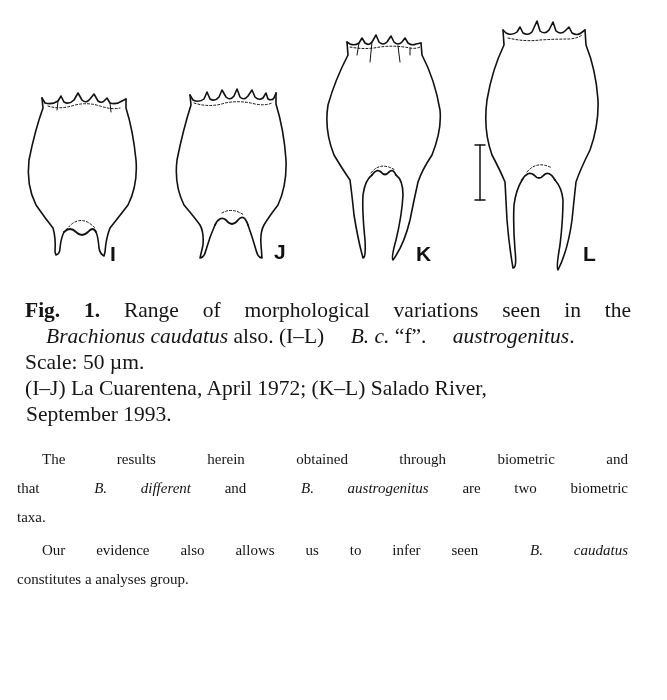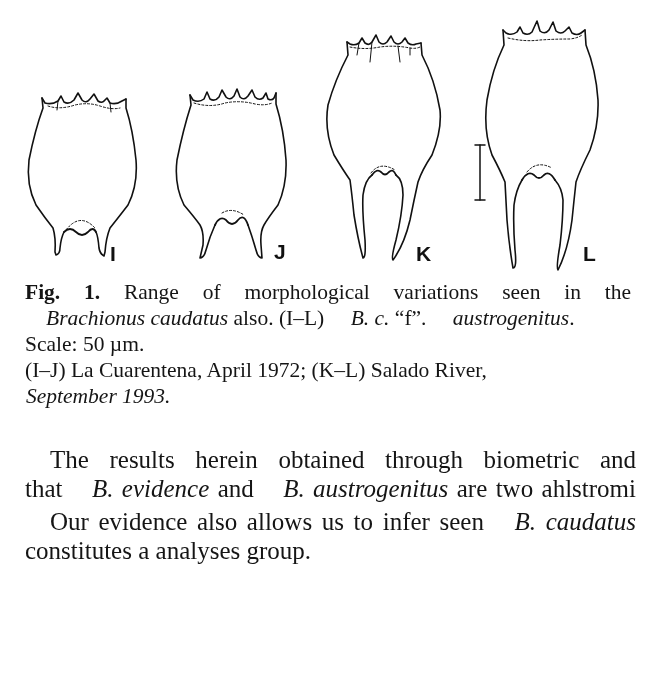--- a/index.html
+++ b/index.html
@@ -31,42 +31,42 @@
     position: absolute;
     font-family: "Liberation Sans", "DejaVu Sans", sans-serif;
     font-weight: bold;
     font-size: 21px;
     line-height: 1;
     color: #111;
   }
   #caption {
     position: absolute;
     left: 25px;
-    top: 279px;
+    top: 297px;
     width: 606px;
     font-size: 21.5px;
     line-height: 26px;
     color: #151515;
   }
   #caption .cline {
     display: block;
     white-space: nowrap;
   }
   #caption .justify {
     text-align: justify;
     text-align-last: justify;
     white-space: normal;
   }
-  #caption .indent1 { padding-left: 1px; font-style: italic; }
+  #caption .indent1 { padding-left: 1px; }
   #body-text {
     position: absolute;
-    left: 25px;
+    left: 17px;
     top: 445px;
     width: 611px;
-    font-size: 25px;
+    font-size: 15px;
     line-height: 29px;
     color: #151515;
   }
   #body-text .para {
     margin: 0 0 4px 0;
   }
   #body-text .bline {
     display: block;
   }
   #body-text .justify {
@@ -157,19 +157,20 @@
   <span class="cline justify"><b>Fig. 1.</b><span> Range of morphological variations seen in the</span></span>
   <span class="cline"><i>Brachionus caudatus</i><span> also. (I–L) </span><i>B. c.</i><span> “f”. </span><i>austrogenitus</i><span>.</span></span>
   <span class="cline">Scale: 50 µm.</span>
   <span class="cline">(I–J) La Cuarentena, April 1972; (K–L) Salado River,</span>
   <span class="cline indent1">September 1993.</span>
 </div>
 
 <div id="body-text">
   <div class="para">
     <span class="bline justify indent">The results herein obtained through biometric and</span>
-    <span class="bline justify"><span>that </span><i>B. evidence</i><span> and </span><i>B. austrogenitus</i><span> are two ahlstromi</span></span>
+    <span class="bline justify"><span>that </span><i>B. different</i><span> and </span><i>B. austrogenitus</i><span> are two biometric</span></span>
+    <span class="bline">taxa.</span>
   </div>
   <div class="para">
     <span class="bline justify indent"><span>Our evidence also allows us to infer seen </span><i>B. caudatus</i></span>
     <span class="bline">constitutes a analyses group.</span>
   </div>
 </div>
 
 </body></html>

